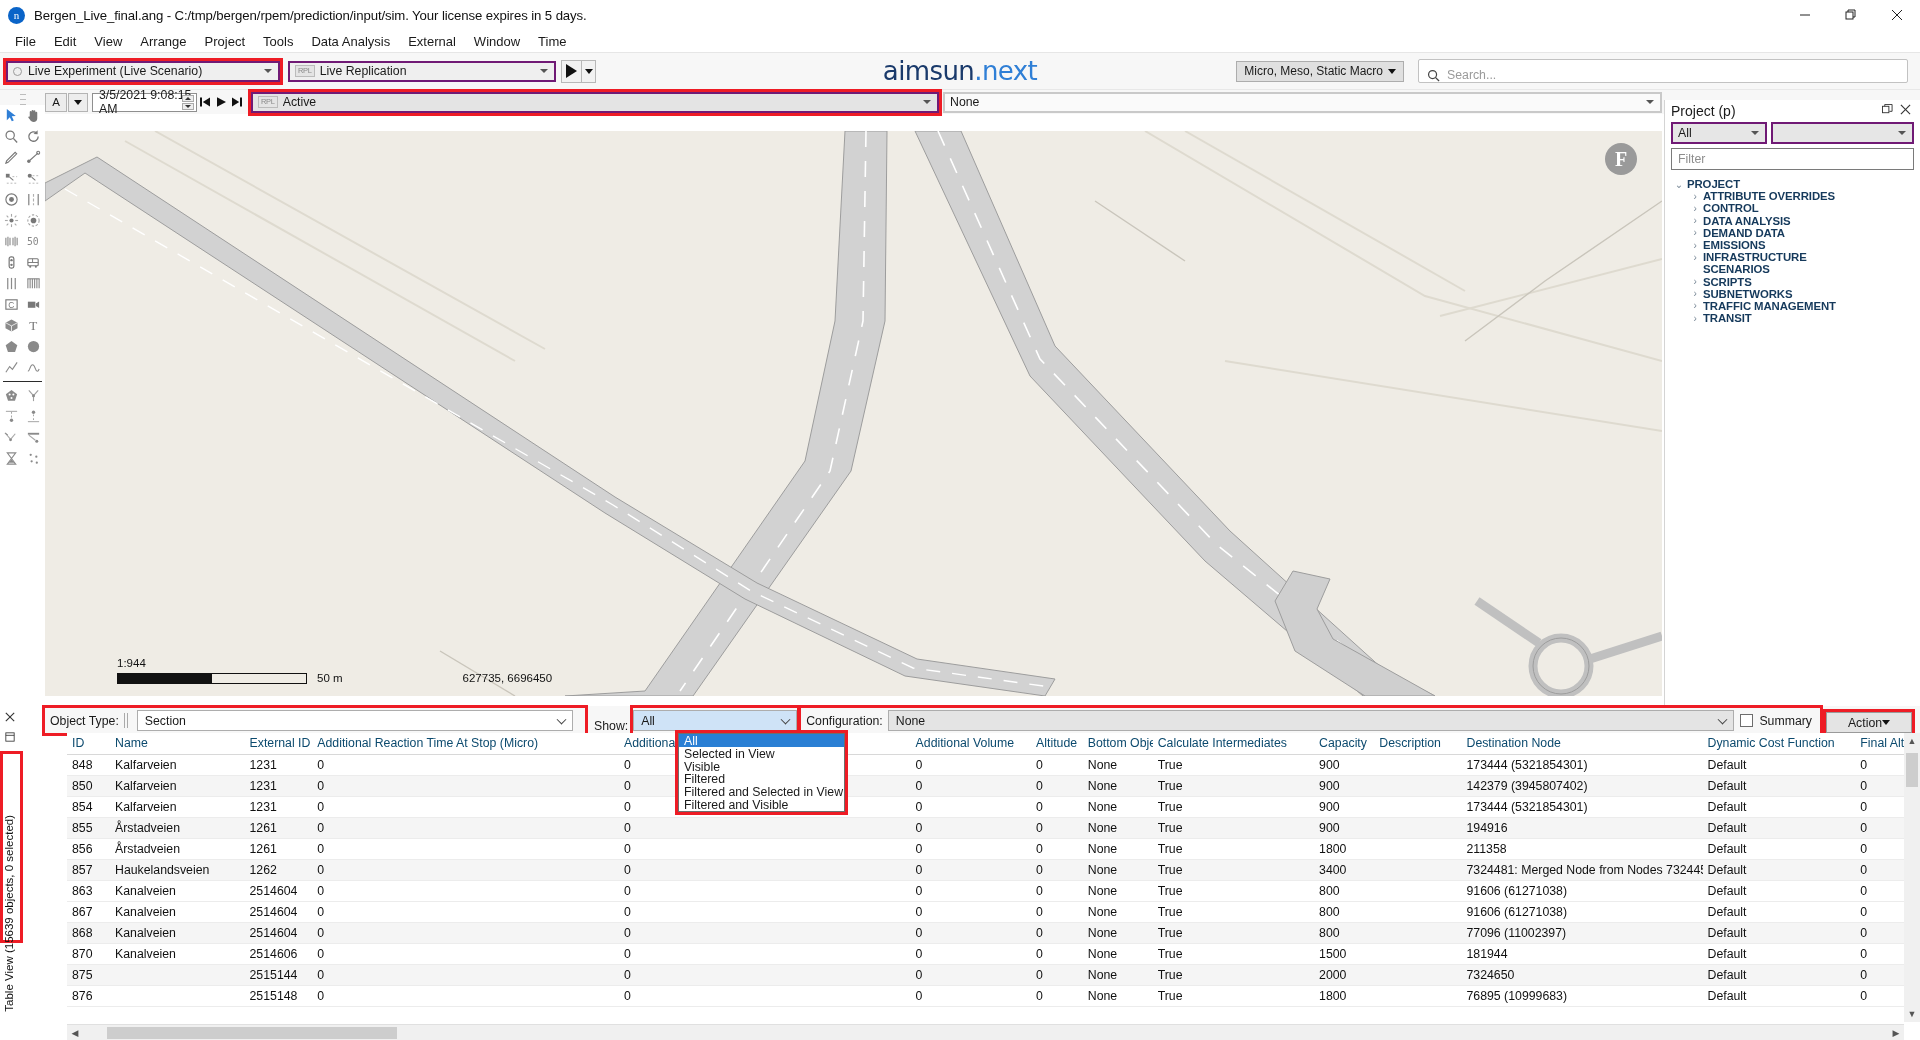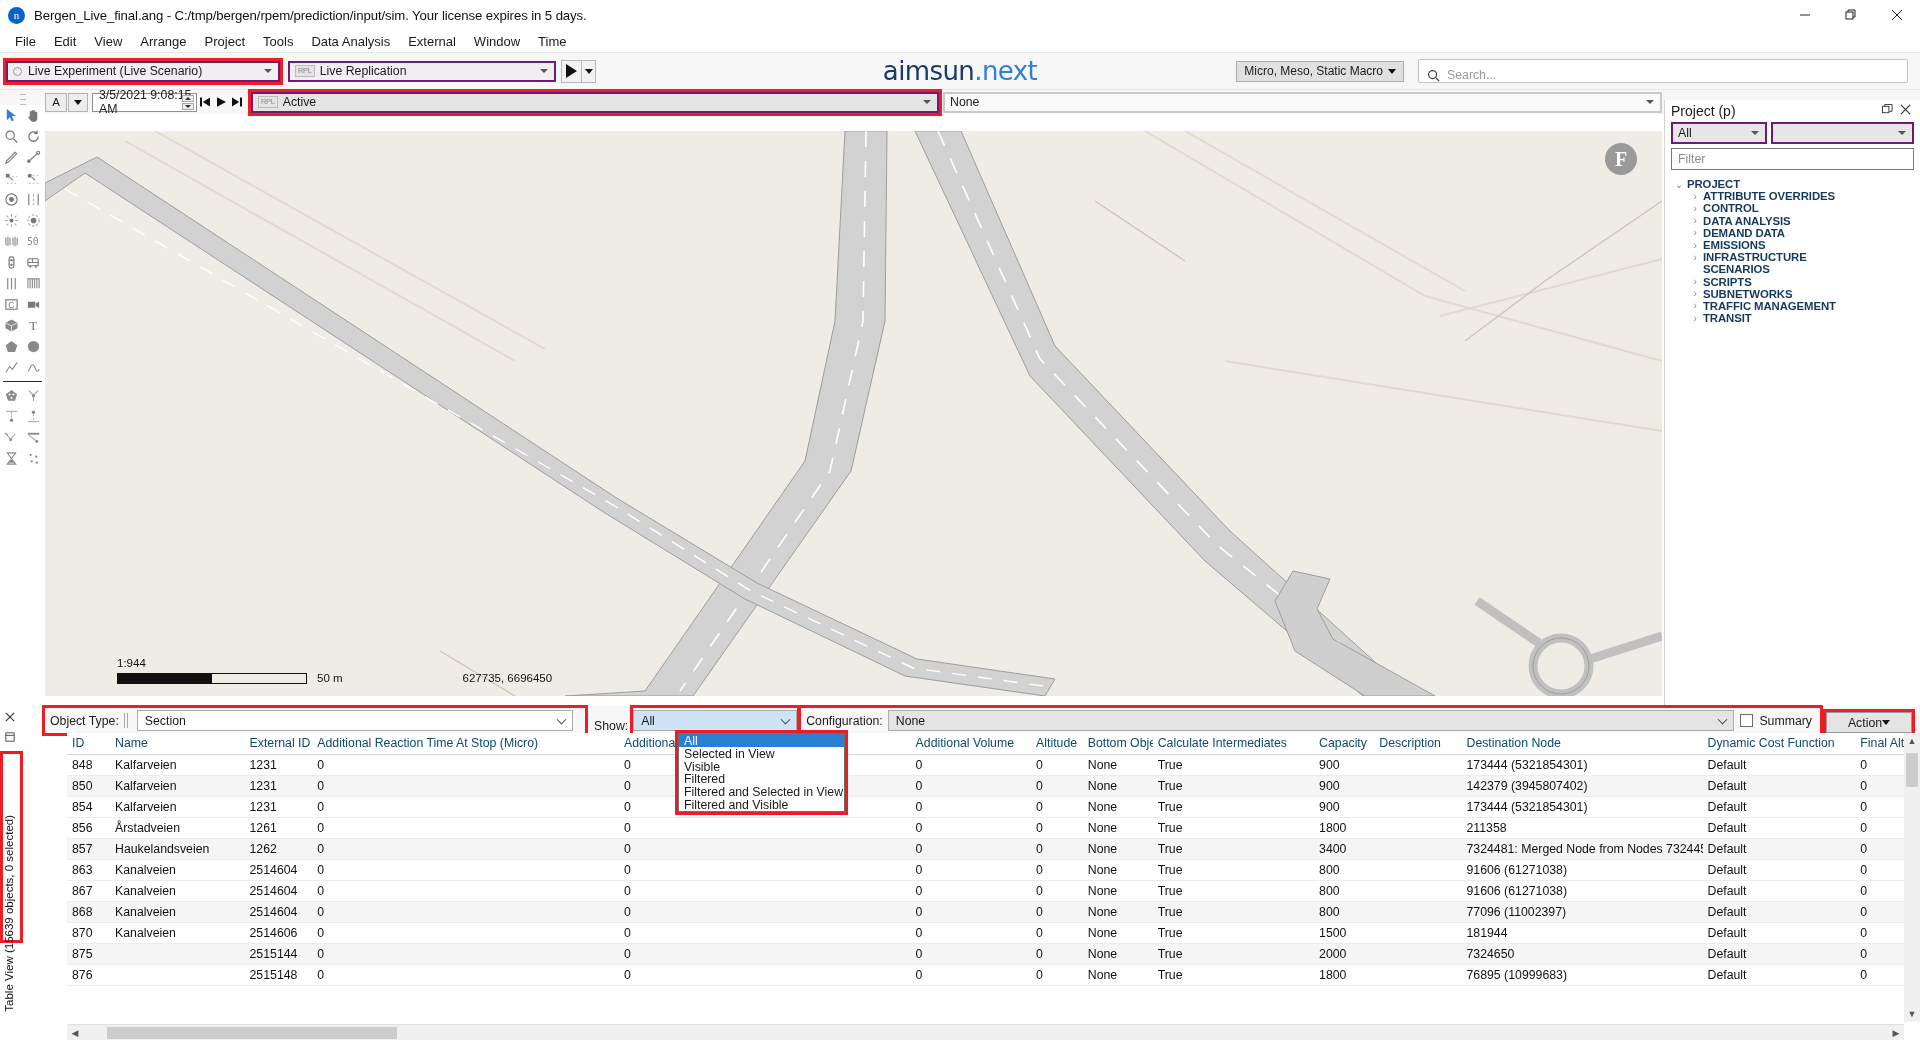--- a/index.html
+++ b/index.html
@@ -907,20 +907,36 @@
               <td>0</td>
               <td>0</td>
               <td>None</td>
               <td>True</td>
               <td>900</td>
               <td></td>
               <td>173444 (5321854301)</td>
               <td>Default</td>
               <td>0</td>
             </tr>
+            <tr class="alt">
+              <td>855</td>
+              <td>Årstadveien</td>
+              <td>1261</td>
+              <td>0</td>
+              <td>0</td>
+              <td>0</td>
+              <td>0</td>
+              <td>None</td>
+              <td>True</td>
+              <td>900</td>
+              <td></td>
+              <td>194916</td>
+              <td>Default</td>
+              <td>0</td>
+            </tr>
             <tr>
               <td>856</td>
               <td>Årstadveien</td>
               <td>1261</td>
               <td>0</td>
               <td>0</td>
               <td>0</td>
               <td>0</td>
               <td>None</td>
               <td>True</td>

